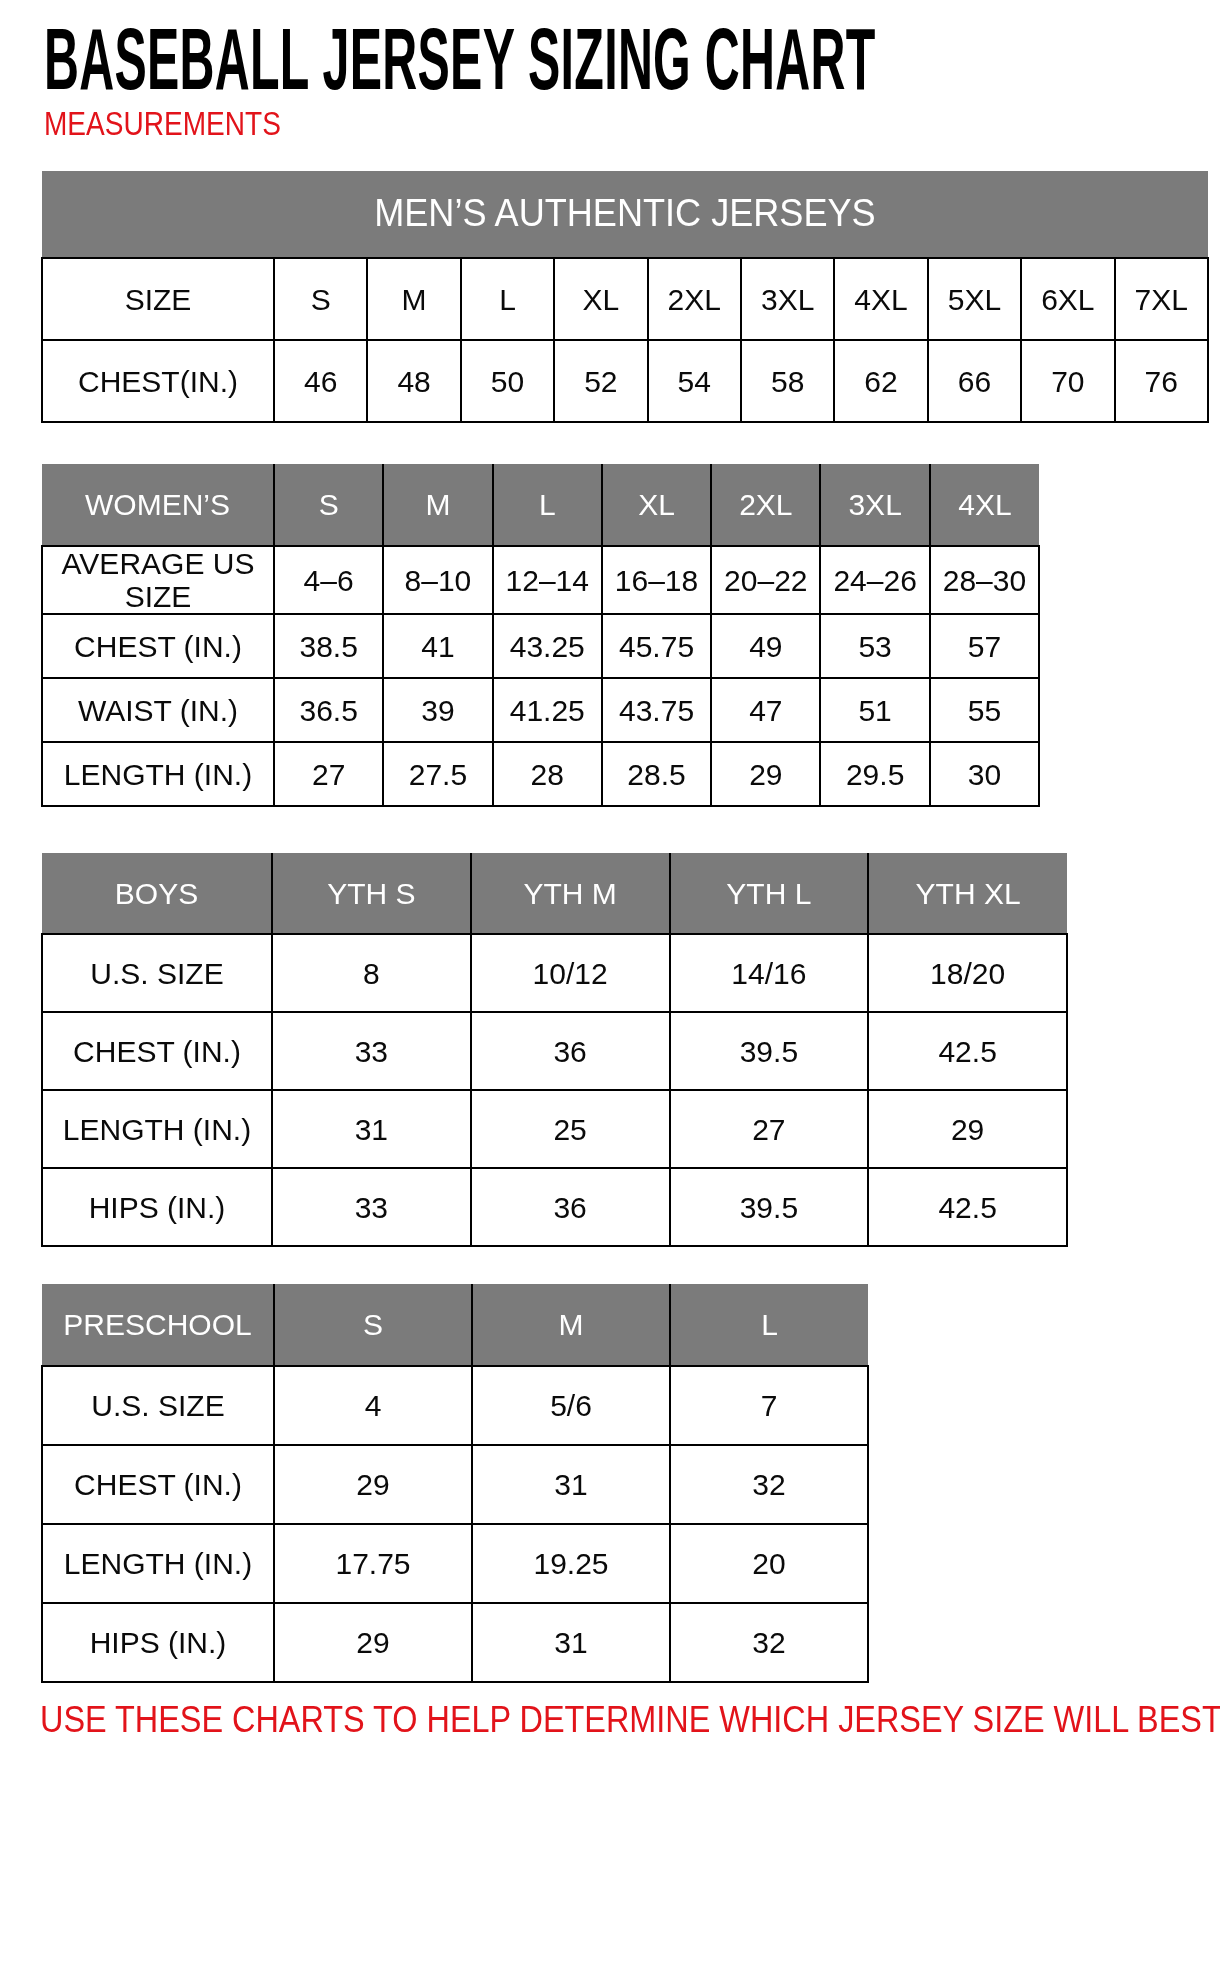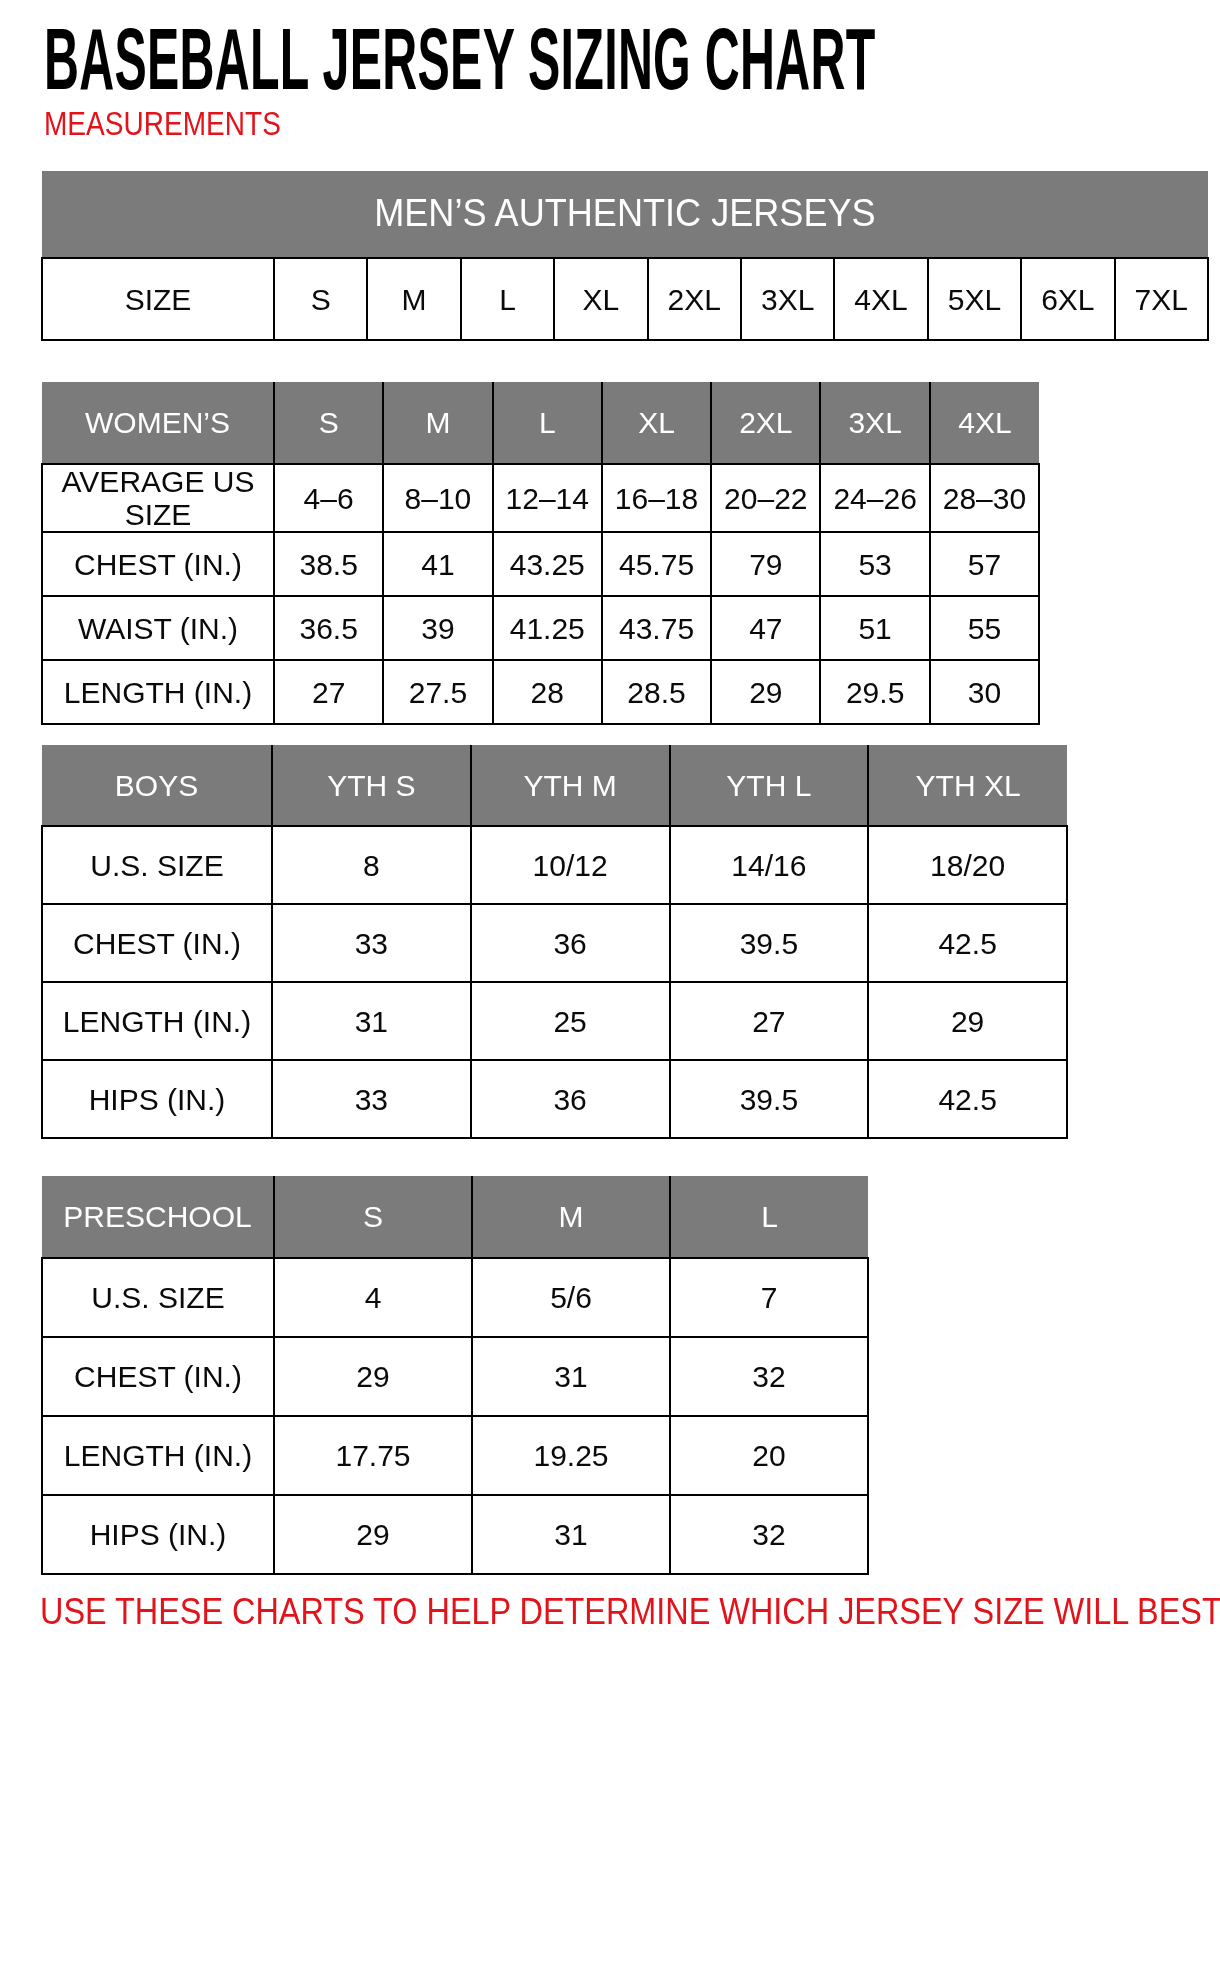--- a/index.html
+++ b/index.html
@@ -90,21 +90,21 @@
 
   
   .mens-table  { width: 1166px; margin-top: 24px; }
   .mens-table thead tr { height: 87px; }
   .mens-table tbody tr { height: 82px; }
 
   .womens-table { width: 997px; margin-top: 41px; }
   .womens-table thead tr { height: 82px; margin-left: 19px; }
   .womens-table tbody tr { height: 64px; }
 
-  .boys-table { width: 1025px; margin-top: 20px; }
+  .boys-table { width: 1025px; margin-top: 46px; }
   .boys-table thead tr { height: 81px; }
   .boys-table tbody tr { height: 78px; }
 
   .preschool-table { width: 826px; margin-top: 37px; }
   .preschool-table thead tr { height: 82px; }
   .preschool-table tbody tr { height: 79px; }
 
   .footer-wrap {
     margin: 16px 0 0 40px;
     white-space: nowrap;
@@ -156,20 +156,33 @@
         <td>M</td>
         <td>L</td>
         <td>XL</td>
         <td>2XL</td>
         <td>3XL</td>
         <td>4XL</td>
         <td>5XL</td>
         <td>6XL</td>
         <td>7XL</td>
       </tr>
+      <tr>
+        <td class="label-cell">CHEST(IN.)</td>
+        <td>46</td>
+        <td>48</td>
+        <td>50</td>
+        <td>52</td>
+        <td>54</td>
+        <td>58</td>
+        <td>62</td>
+        <td>66</td>
+        <td>70</td>
+        <td>76</td>
+      </tr>
     </tbody>
 </table>
 
 <table class="size-table womens-table">
   <colgroup>
     <col style="width:232px">
     <col style="width:109.3px">
       <col style="width:109.3px">
       <col style="width:109.3px">
       <col style="width:109.3px">
@@ -199,21 +212,21 @@
         <td>20–22</td>
         <td>24–26</td>
         <td>28–30</td>
       </tr>
       <tr>
         <td class="label-cell">CHEST (IN.)</td>
         <td>38.5</td>
         <td>41</td>
         <td>43.25</td>
         <td>45.75</td>
-        <td>79</td>
+        <td>49</td>
         <td>53</td>
         <td>57</td>
       </tr>
       <tr>
         <td class="label-cell">WAIST (IN.)</td>
         <td>36.5</td>
         <td>39</td>
         <td>41.25</td>
         <td>43.75</td>
         <td>47</td>

